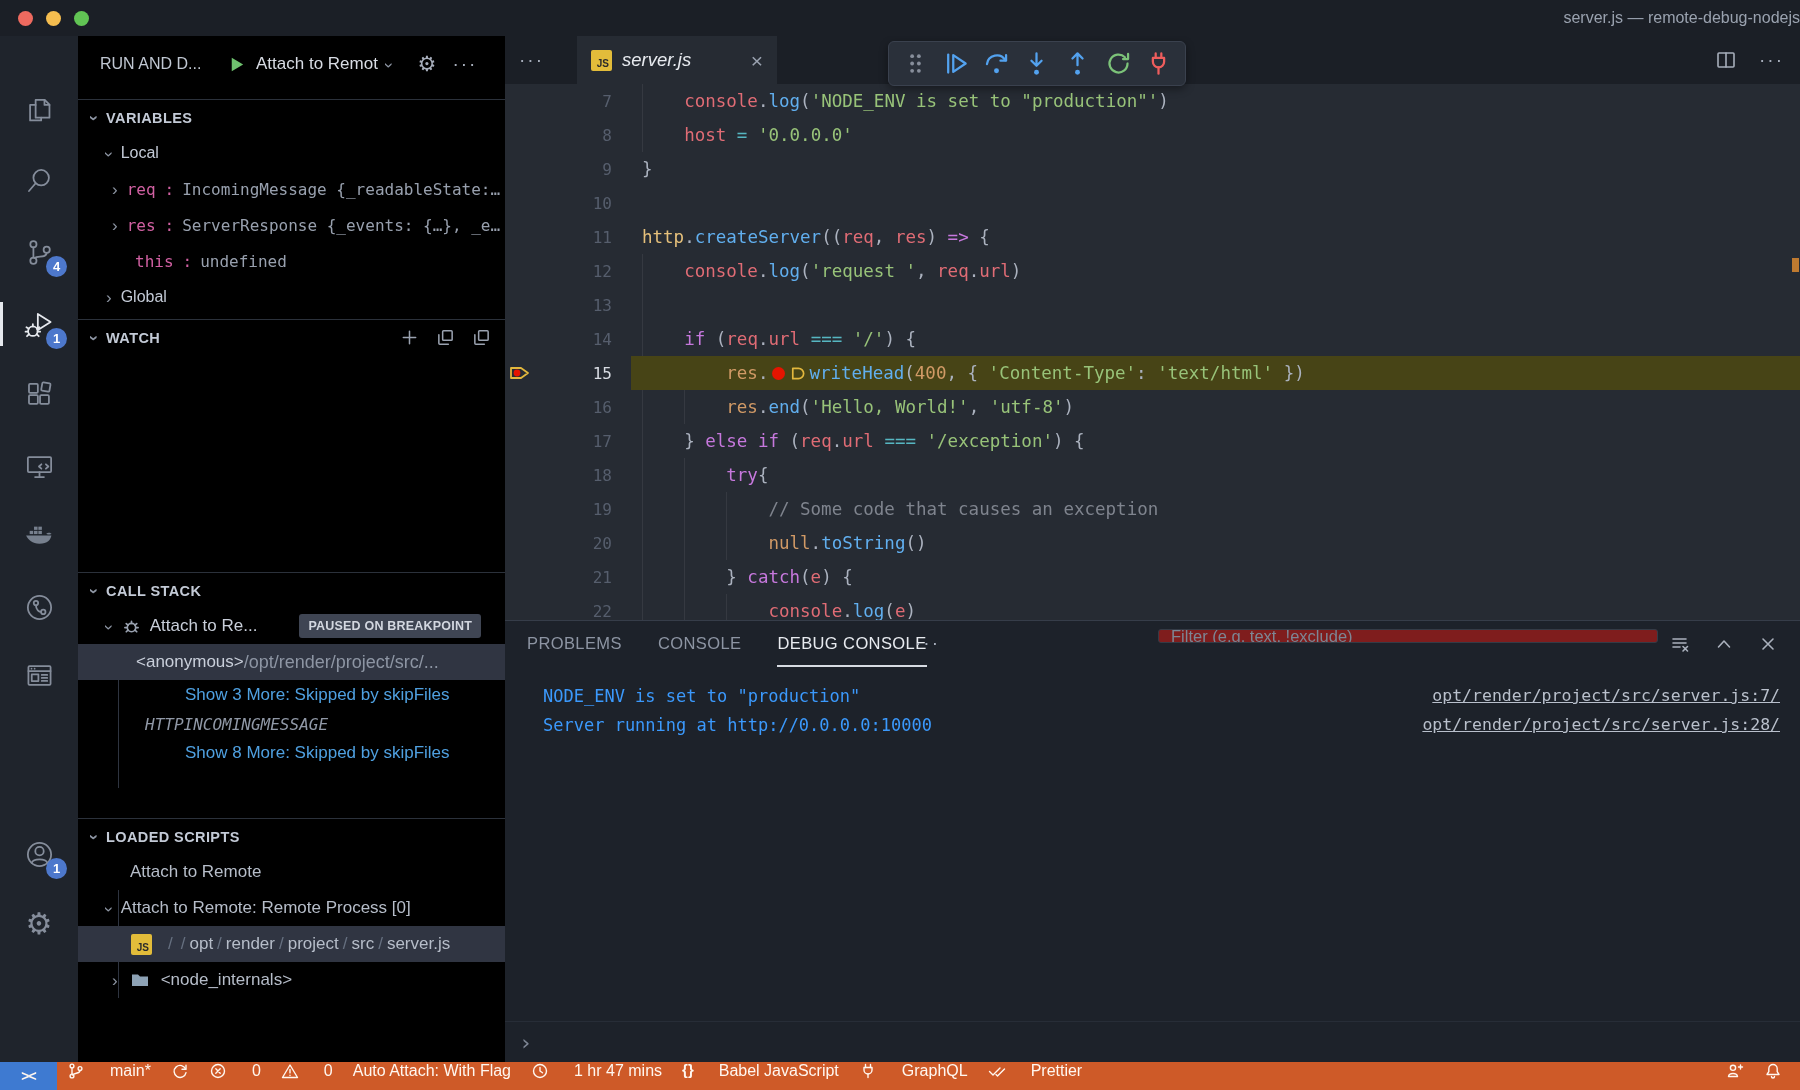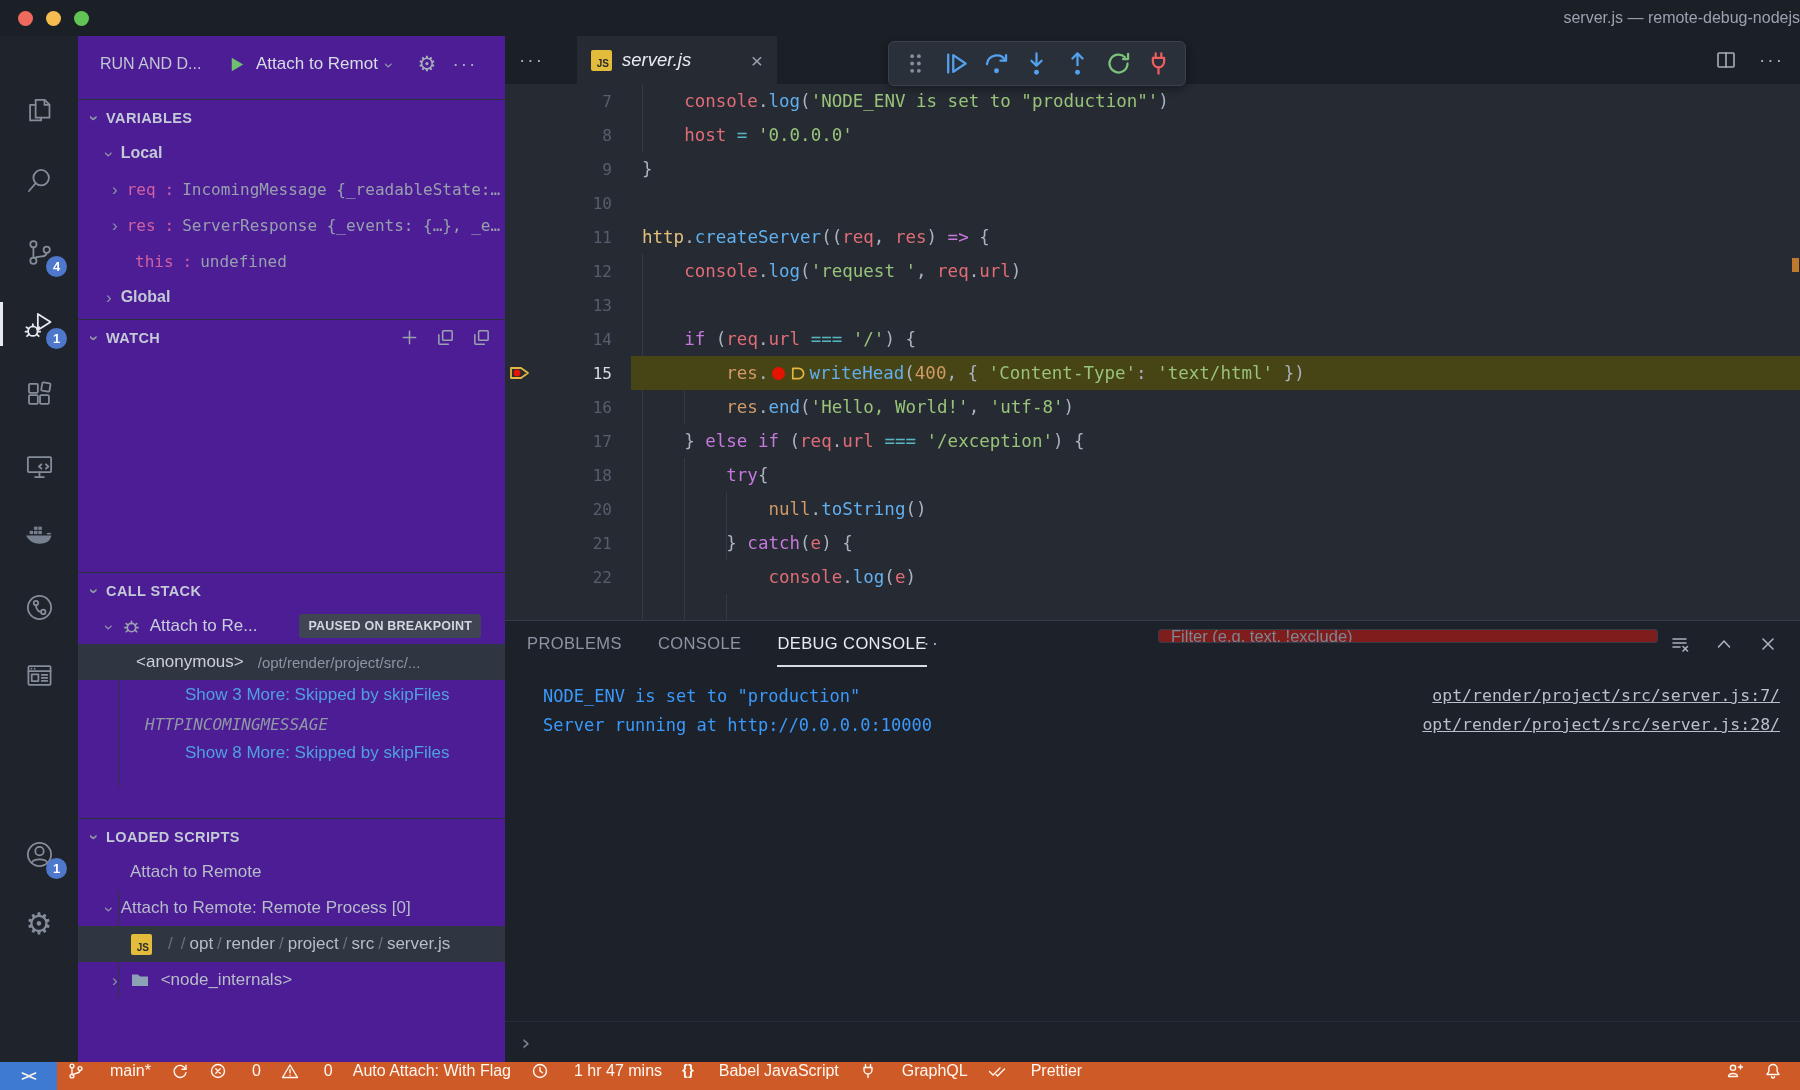--- a/index.html
+++ b/index.html
@@ -18,53 +18,53 @@
   #activitybar{position:absolute;left:0;top:36px;bottom:28px;width:78px;background:#1f242c;border-right:1px solid #15181e}
   .ab-item{position:absolute;left:0;width:78px;height:46px;display:flex;align-items:center;justify-content:center;color:#858d9b;cursor:pointer}
   .ab-item svg{width:31px;height:31px}
   .ab-item.active{color:#e6e9ee}
   .ab-item.active::before{content:'';position:absolute;left:0;top:1px;bottom:1px;width:3px;background:#e6e9ee}
   .gear-glyph{font-size:30px;line-height:30px}
   .badge{position:absolute;right:11px;bottom:-2px;min-width:21px;height:21px;border-radius:11px;background:#4d78cc;
          color:#fff;font-size:13px;font-weight:700;display:flex;align-items:center;justify-content:center;padding:0 3px;box-sizing:border-box}
 
   
-  #sidebar{position:absolute;left:78px;top:36px;bottom:28px;width:427px;background:#4c1d95;border-right:1px solid #15181e;overflow:hidden}
+  #sidebar{position:absolute;left:78px;top:36px;bottom:28px;width:427px;background:#000000;border-right:1px solid #15181e;overflow:hidden}
   .sb-header{height:56px;display:flex;align-items:center;padding-left:22px;color:#a7aebb}
   .sb-title{font-size:16px;color:#c0c7d2;width:125px}
   .play-btn{margin-left:2px}
   .dd-label{margin-left:10px;font-size:17px;color:#d8dce4}
   .cv{display:inline-block;font-size:17px;color:#8d95a3;line-height:1;transform-origin:50% 55%}
   .cv.d{transform:rotate(90deg)}
   .dd-chev{margin-left:8px}
   .hdr-gear{margin-left:26px;font-size:21px}
   .dots{font-size:19px;letter-spacing:2px;color:#a7aebb}
   .hdr-dots{margin-left:16px}
 
   .sect{position:absolute;left:0;right:0}
   .sec-h{height:36px;display:flex;align-items:center;gap:9px;padding-left:13px;font-size:14.5px;font-weight:700;
          letter-spacing:.4px;color:#c3cad6;border-top:1px solid #2b313b;box-sizing:border-box}
   .row{height:36px;display:flex;align-items:center;font-size:17px;color:#a9b1bf;position:relative}
   .mono{font-family:"DejaVu Sans Mono",monospace}
   .row .cv{margin-left:28px}
-  .scope-name{margin-left:9px;font-weight:700;color:#c3cad6;font-size:16px}
+  .scope-name{margin-left:9px;font-weight:400;color:#c3cad6;font-size:16px}
   .var-name{font-family:"DejaVu Sans Mono",monospace;font-size:16px;color:#d160a2;margin-left:9px}
   .var-val{font-family:"DejaVu Sans Mono",monospace;font-size:16px;color:#98a0ae;margin-left:8px;white-space:nowrap;overflow:hidden}
   .sect-actions{margin-left:auto;margin-right:14px;display:flex;align-items:center;gap:17px;color:#9aa2b0;font-weight:400}
   .sect-actions svg{width:19px;height:19px}
 
   .cs-guide{position:absolute;left:40px;width:1px;background:#2e3440}
   .bug-ic{margin-left:9px;color:#9aa2b0}
   .bug-ic svg{width:21px;height:21px}
   .sess-label{margin-left:8px;color:#c9cfda}
   .paused-badge{margin-left:auto;margin-right:24px;background:#3f4553;color:#d3d7e0;font-size:12.5px;font-weight:700;
                 padding:5px 9px;border-radius:3px;letter-spacing:.2px;white-space:nowrap}
   .sel{background:#303542}
   .frame-name{margin-left:58px;color:#c9cfda}
-  .frame-path{margin-left:14px;color:#8d95a3;font-size:15px;white-space:nowrap;overflow:hidden}
+  .frame-path{color:#8d95a3;font-size:18px;white-space:nowrap;overflow:hidden}
   .skip-link{margin-left:107px;color:#4fa0e0}
   .skipped-frame{margin-left:67px;font-style:italic;color:#9098a6;font-size:16px}
 
   .ls-row1{padding-left:52px;color:#b6bdc9}
   .js-badge{width:21px;height:21px;background:#e2bc3a;color:#2b2b2b;font-weight:800;font-size:10px;
             display:flex;align-items:flex-end;justify-content:flex-end;padding:2px 3px;box-sizing:border-box;border-radius:2px;flex:none;
             font-family:"Liberation Sans",sans-serif;font-style:normal}
   .script-path{margin-left:12px;font-size:17px;color:#b6bdc9;white-space:nowrap}
   .script-path .sep{color:#667080;margin:0 4px}
   .folder-ic svg{width:20px;height:20px}
@@ -454,20 +454,21 @@
         <div class="code-row"><span class="gutter"></span><span class="lnum">14</span><span class="codetext"><span class="tk-fg">    </span><span class="tk-purple">if</span><span class="tk-fg"> (</span><span class="tk-red">req</span><span class="tk-fg">.</span><span class="tk-red">url</span><span class="tk-fg"> </span><span class="tk-cyan">===</span><span class="tk-fg"> </span><span class="tk-green">'/'</span><span class="tk-fg">) {</span></span></div>
         <div class="code-row hl"><span class="gutter"><svg viewBox="0 0 24 24">
               <path d="M3 7h10l7 5-7 5H3z" style="stroke:#e2b73d;stroke-width:1.8"></path>
               <circle cx="9" cy="12" r="3.4" style="fill:#e51400;stroke:none"></circle>
             </svg></span><span class="lnum">15</span><span class="codetext"><span class="tk-fg">        </span><span class="tk-orange">res</span><span class="tk-fg">.</span><span class="bp-dot"></span><span class="bp-shape"><svg viewBox="0 0 18 18">
                 <path d="M4 3.5h6a5.5 5.5 0 0 1 0 11H4z"></path>
               </svg></span><span class="tk-blue">writeHead</span><span class="tk-fg">(</span><span class="tk-orange">400</span><span class="tk-fg">, { </span><span class="tk-green">'Content-Type'</span><span class="tk-fg">: </span><span class="tk-green">'text/html'</span><span class="tk-fg"> })</span></span></div>
         <div class="code-row"><span class="gutter"></span><span class="lnum">16</span><span class="codetext"><span class="tk-fg">        </span><span class="tk-orange">res</span><span class="tk-fg">.</span><span class="tk-blue">end</span><span class="tk-fg">(</span><span class="tk-green">'Hello, World!'</span><span class="tk-fg">, </span><span class="tk-green">'utf-8'</span><span class="tk-fg">)</span></span></div>
         <div class="code-row"><span class="gutter"></span><span class="lnum">17</span><span class="codetext"><span class="tk-fg">    } </span><span class="tk-purple">else</span><span class="tk-fg"> </span><span class="tk-purple">if</span><span class="tk-fg"> (</span><span class="tk-red">req</span><span class="tk-fg">.</span><span class="tk-red">url</span><span class="tk-fg"> </span><span class="tk-cyan">===</span><span class="tk-fg"> </span><span class="tk-green">'/exception'</span><span class="tk-fg">) {</span></span></div>
         <div class="code-row"><span class="gutter"></span><span class="lnum">18</span><span class="codetext"><span class="tk-fg">        </span><span class="tk-purple">try</span><span class="tk-fg">{</span></span></div>
+        <div class="code-row"><span class="gutter"></span><span class="lnum">19</span><span class="codetext"><span class="tk-fg">            </span><span class="tk-comment">// Some code that causes an exception</span></span></div>
         <div class="code-row"><span class="gutter"></span><span class="lnum">20</span><span class="codetext"><span class="tk-fg">            </span><span class="tk-orange">null</span><span class="tk-fg">.</span><span class="tk-blue">toString</span><span class="tk-fg">()</span></span></div>
         <div class="code-row"><span class="gutter"></span><span class="lnum">21</span><span class="codetext"><span class="tk-fg">        } </span><span class="tk-purple">catch</span><span class="tk-fg">(</span><span class="tk-red">e</span><span class="tk-fg">) {</span></span></div>
         <div class="code-row"><span class="gutter"></span><span class="lnum">22</span><span class="codetext"><span class="tk-fg">            </span><span class="tk-red">console</span><span class="tk-fg">.</span><span class="tk-blue">log</span><span class="tk-fg">(</span><span class="tk-red">e</span><span class="tk-fg">)</span></span></div>
       </div>
   </div>
   <div id="scroll-marker"></div>
 </div>
 
 <div id="panel">
   <div class="panel-tabs" id="panel-tabs">

